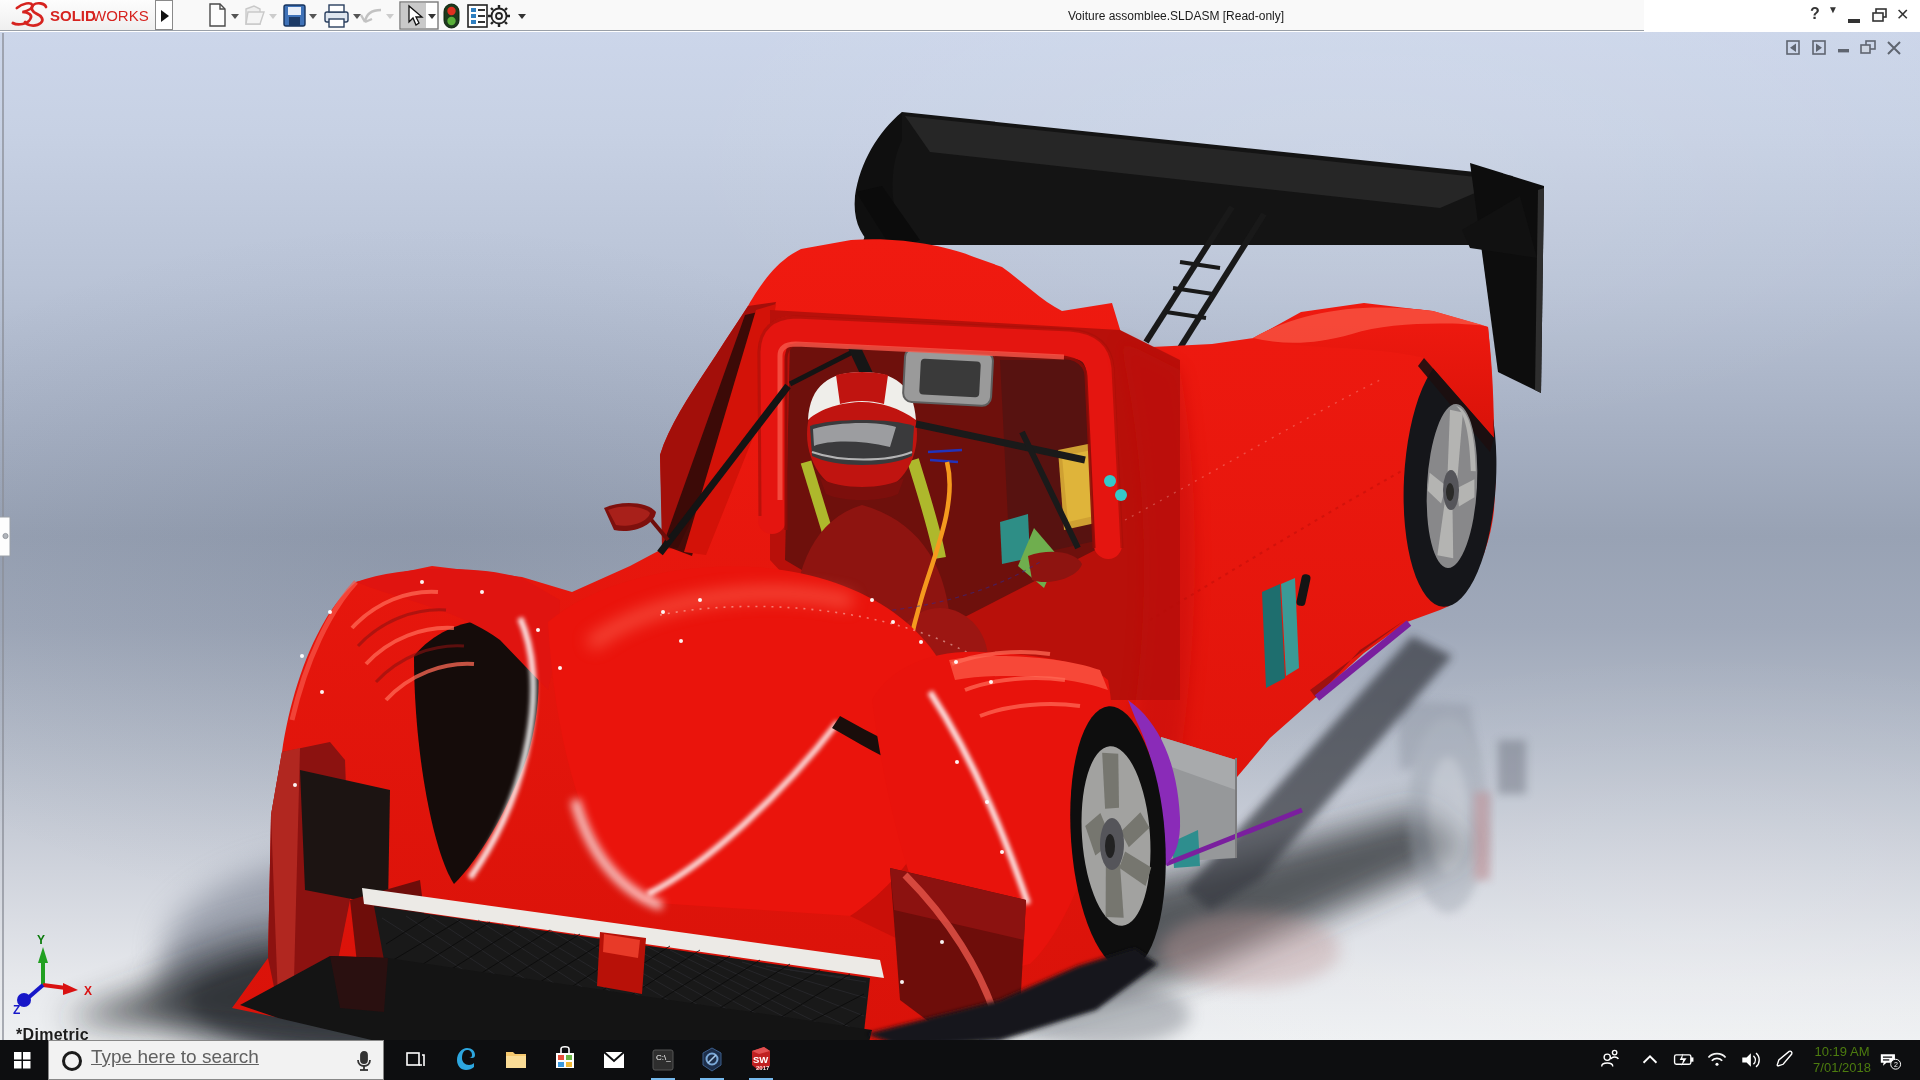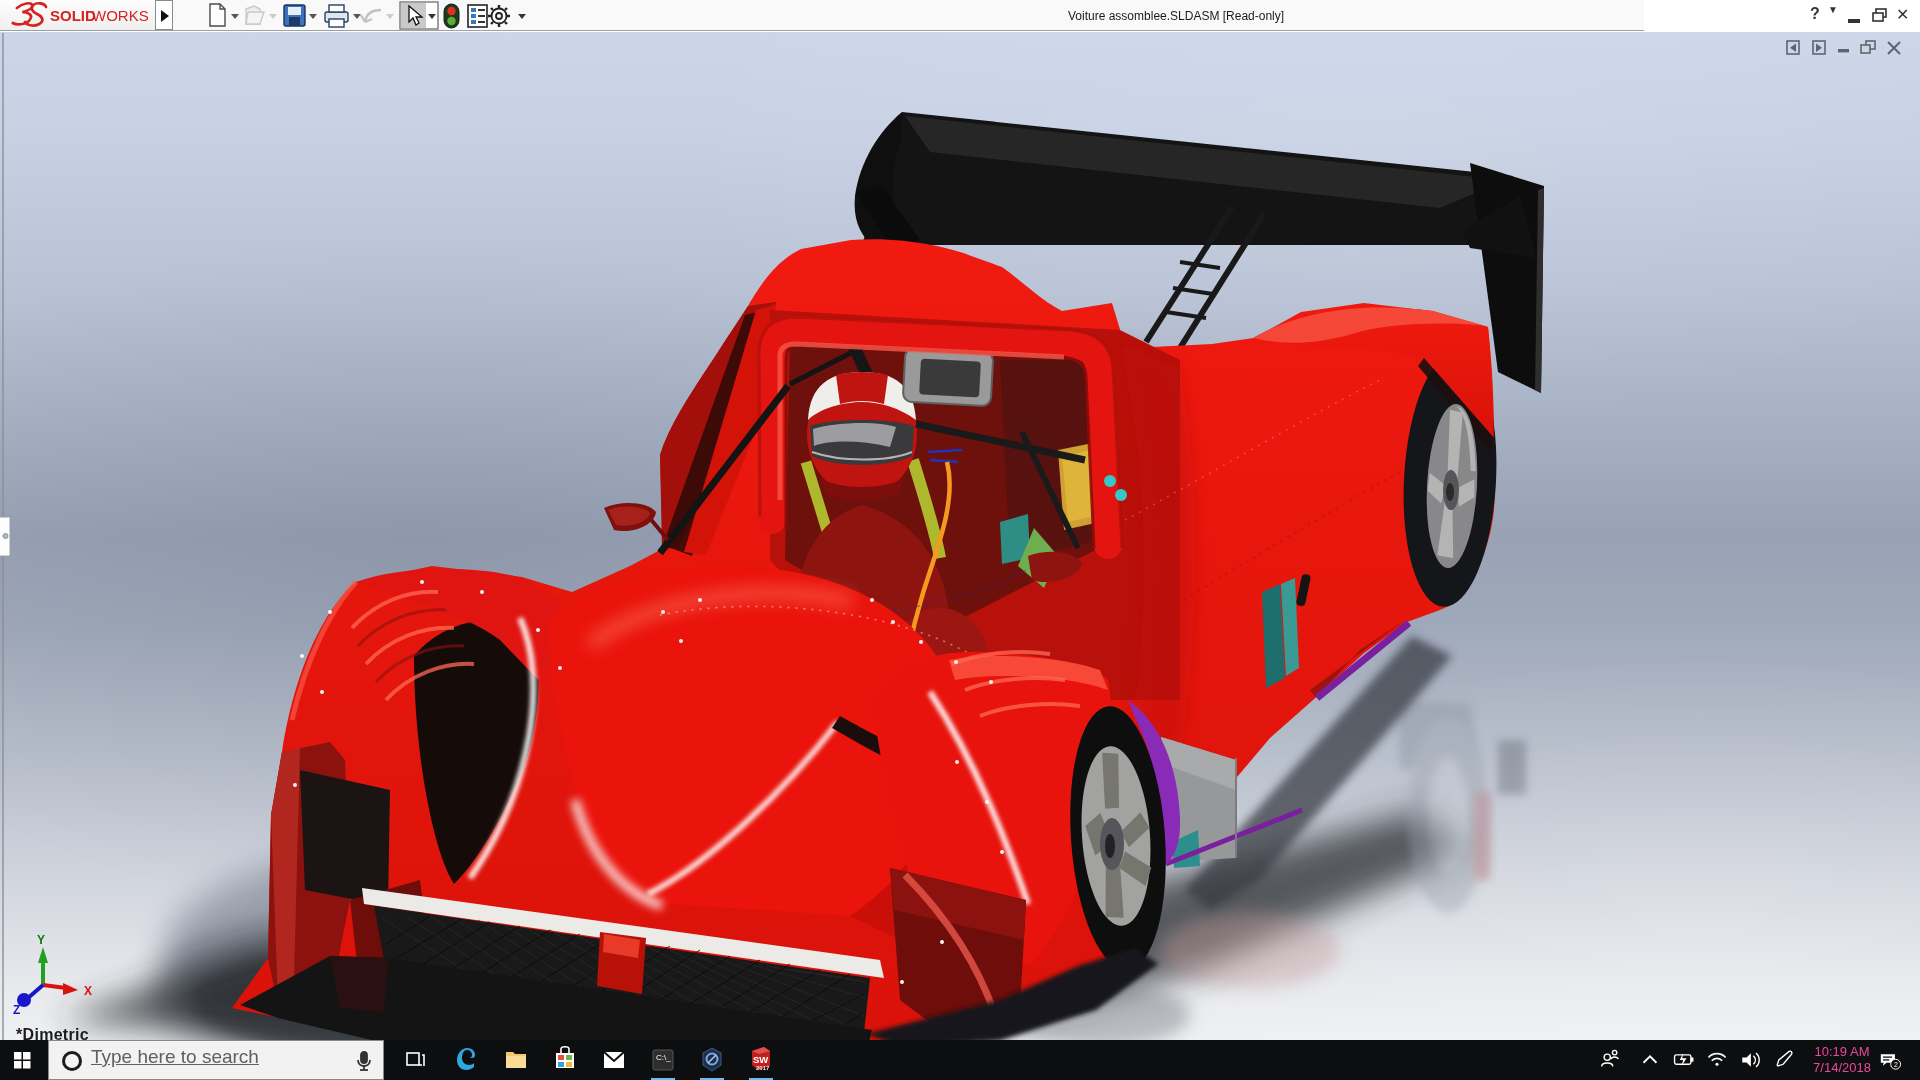--- a/index.html
+++ b/index.html
@@ -22,21 +22,21 @@
                radial-gradient(ellipse 1000px 420px at 1350px 120px,rgba(255,255,255,0.10),rgba(255,255,255,0) 70%),
                radial-gradient(ellipse 900px 400px at 1700px 900px,rgba(255,255,255,0.16),rgba(255,255,255,0) 70%);}
   #scene{position:absolute;left:0;top:0;z-index:5;}
 
   
   #taskbar{position:absolute;left:0;top:1040px;width:1920px;height:40px;background:#0d0e10;z-index:30;}
   #search{position:absolute;left:48px;top:0;width:336px;height:40px;background:#f2f2f2;border:1px solid #888;}
   #search .stext{position:absolute;left:42px;top:5px;font-size:19px;color:#606060;text-decoration:underline;}
   .tico{position:absolute;top:0;width:24px;height:40px;}
   .tline{position:absolute;top:38px;height:2px;width:24px;background:#76b9ed;}
-  .clock{position:absolute;right:40px;top:4px;width:76px;text-align:center;color:#ec4899;font-size:13px;line-height:16px;}
+  .clock{position:absolute;right:40px;top:4px;width:76px;text-align:center;color:#4d7c0f;font-size:13px;line-height:16px;}
 </style>
 </head>
 <body>
 <div id="stage">
 
   <div id="viewport">
     <div id="vpshade"></div>
   </div>
   <svg id="scene" width="1920" height="1080" viewBox="0 0 1920 1080">
     <defs>
@@ -499,21 +499,21 @@
       </svg>
     <svg class="tico" style="left:1738px;" width="28" height="40" viewBox="0 0 28 40">
         <polygon points="5,17 10,17 15,12 15,28 10,23 5,23" fill="#fff"></polygon>
         <path d="M18,15 C21,18 21,22 18,25 M21,12 C26,16 26,24 21,28" fill="none" stroke="#fff" stroke-width="1.6"></path>
       </svg>
     <svg class="tico" style="left:1772px;" width="28" height="40" viewBox="0 0 28 40">
         <path d="M6,26 L8,20 L20,10 C22,9 24,11 23,13 L13,25 L7,27 Z" fill="none" stroke="#fff" stroke-width="1.6"></path>
       </svg>
     <div class="clock">
         <div>10:19 AM</div>
-        <div>7/14/2018</div>
+        <div>7/01/2018</div>
       </div>
     <svg class="tico" style="left:1878px;" width="34" height="40" viewBox="0 0 34 40">
         <path d="M4,12 L24,12 L24,24 L12,24 L7,28 L8,24 L4,24 Z" fill="#fff"></path>
         <rect x="7" y="15" width="13" height="1.8" fill="#0d0e10"></rect>
         <rect x="7" y="19" width="9" height="1.8" fill="#0d0e10"></rect>
         <circle cx="25" cy="26" r="7" fill="#0d0e10" stroke="#fff" stroke-width="1.4"></circle>
         <text x="22.5" y="30" font-size="10" fill="#fff">2</text>
       </svg>
   </div>
 </div>

